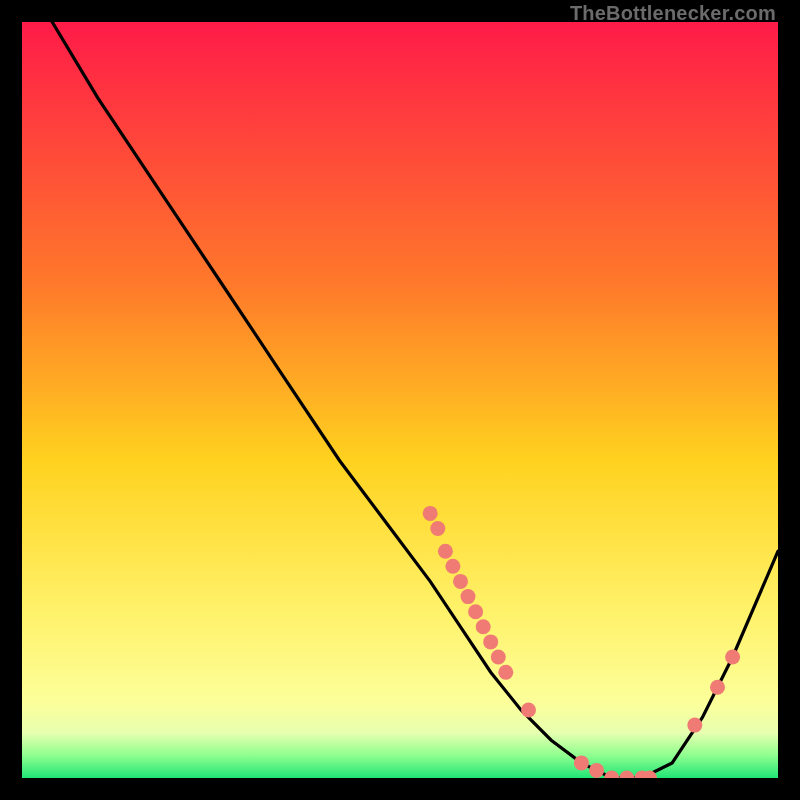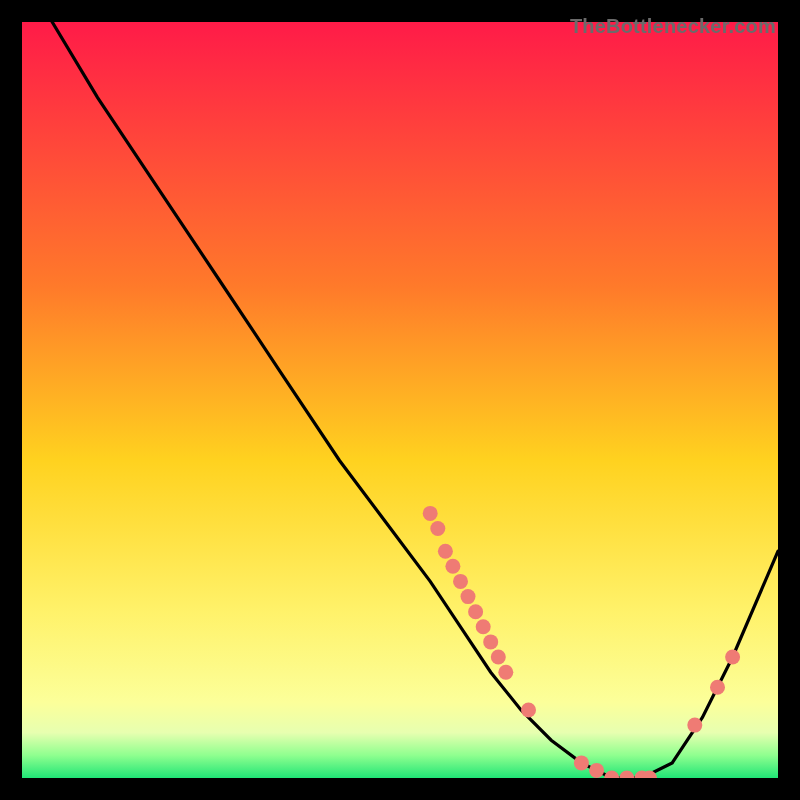--- a/index.html
+++ b/index.html
@@ -27,21 +27,21 @@
   }
   .curve-svg {
     position: absolute;
     left: 0;
     top: 0;
     width: 756px;
     height: 756px;
   }
   .watermark {
     position: absolute;
-    top: 15px;
+    top: 2px;
     right: 24px;
     font-family: Arial, Helvetica, sans-serif;
     font-size: 20px;
     font-weight: bold;
     color: #6b6b6b;
     letter-spacing: 0.2px;
   }
 </style>
 </head>
 <body>

